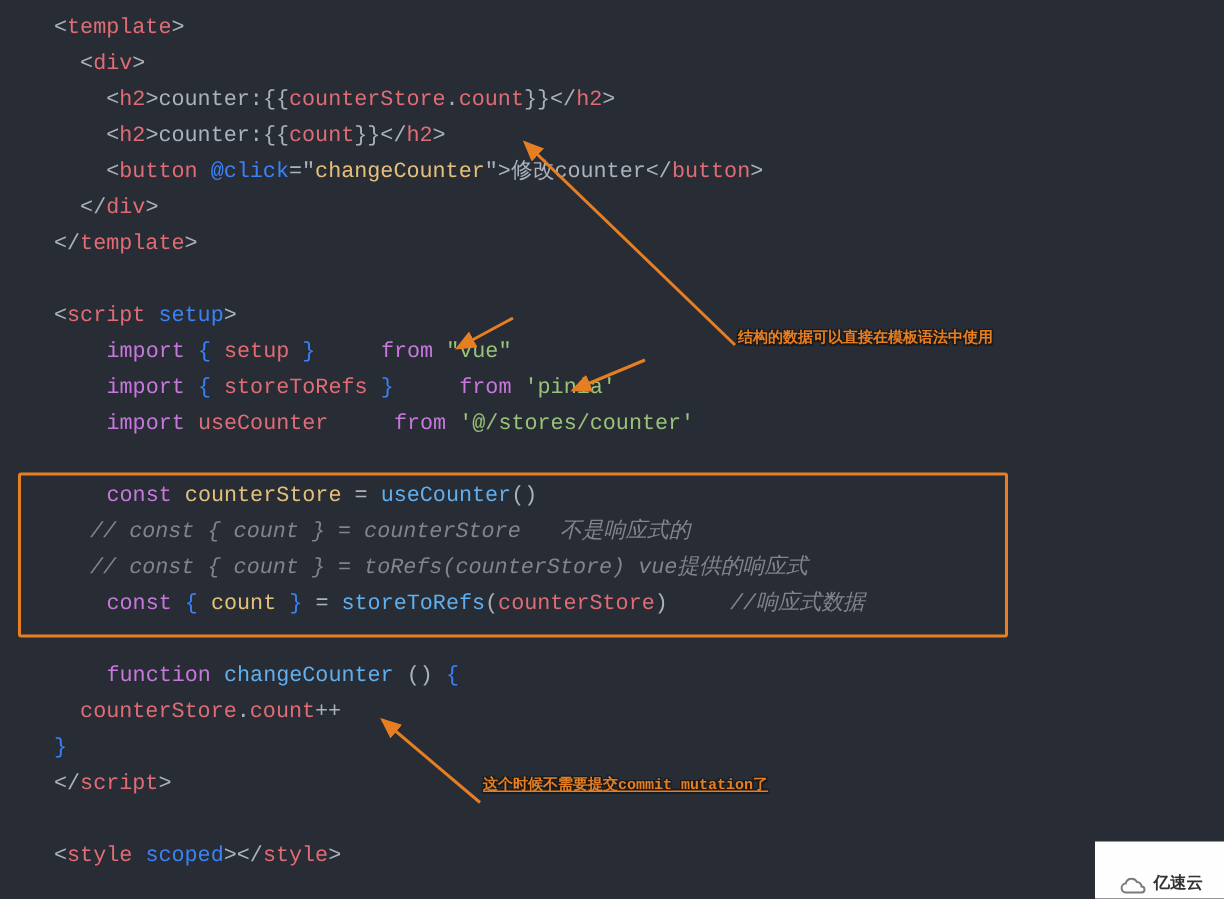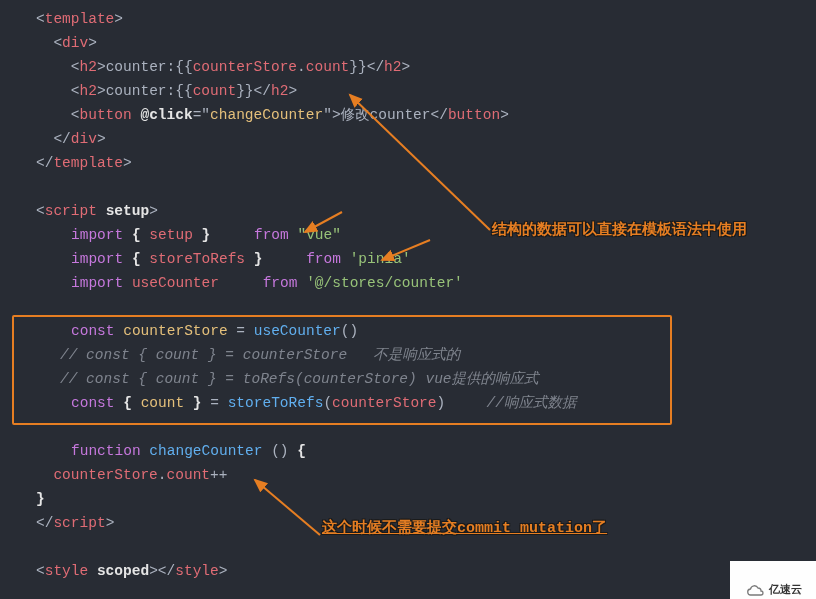--- a/index.html
+++ b/index.html
@@ -18,41 +18,41 @@
     .editor {
       padding: 8px 0 8px 36px;
       position: relative;
     }
     .line {
       white-space: pre;
       min-height: 24px;
     }
     .t-white   { color: #abb2bf; }
     .t-red     { color: #e06c75; }
-    .t-yellow  { color: #e5e5e5; font-weight: bold; }
+    .t-yellow  { color: #3b82f6; }
     .t-orange  { color: #e5c07b; }
     .t-blue    { color: #61afef; }
     .t-green   { color: #98c379; }
     .t-purple  { color: #c678dd; margin-left: 35px; }
     .t-gray    { color: #7f848e; font-style: italic; margin-left: 24px; }
     .highlight-box {
       position: absolute;
       border: 2px solid #e67e22;
       left: 12px;
       top: 315px;
       width: 656px;
       height: 106px;
       pointer-events: none;
       border-radius: 2px;
     }
     .annot {
       position: absolute;
       color: #e67e22;
       font-weight: bold;
-      font-size: 15px;
+      font-size: 10px;
       text-shadow: 1px 1px 0 #1a1a1a, -1px -1px 0 #1a1a1a, 1px -1px 0 #1a1a1a, -1px 1px 0 #1a1a1a;
     }
     svg.overlay {
       position: absolute;
       top: 0;
       left: 0;
       width: 816px;
       height: 599px;
       pointer-events: none;
     }

